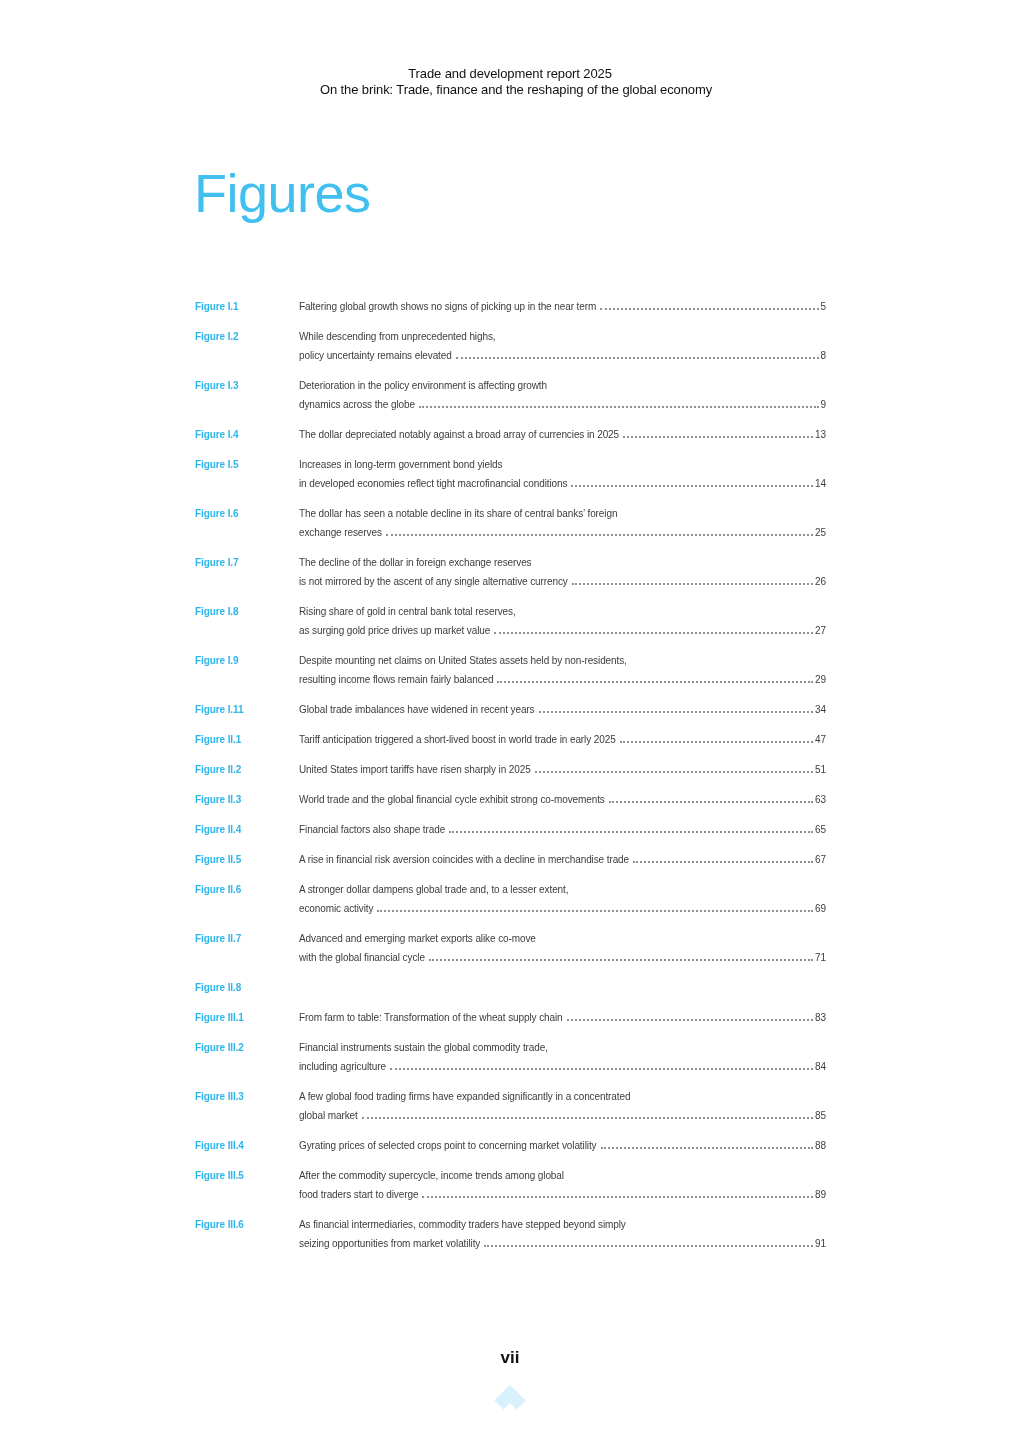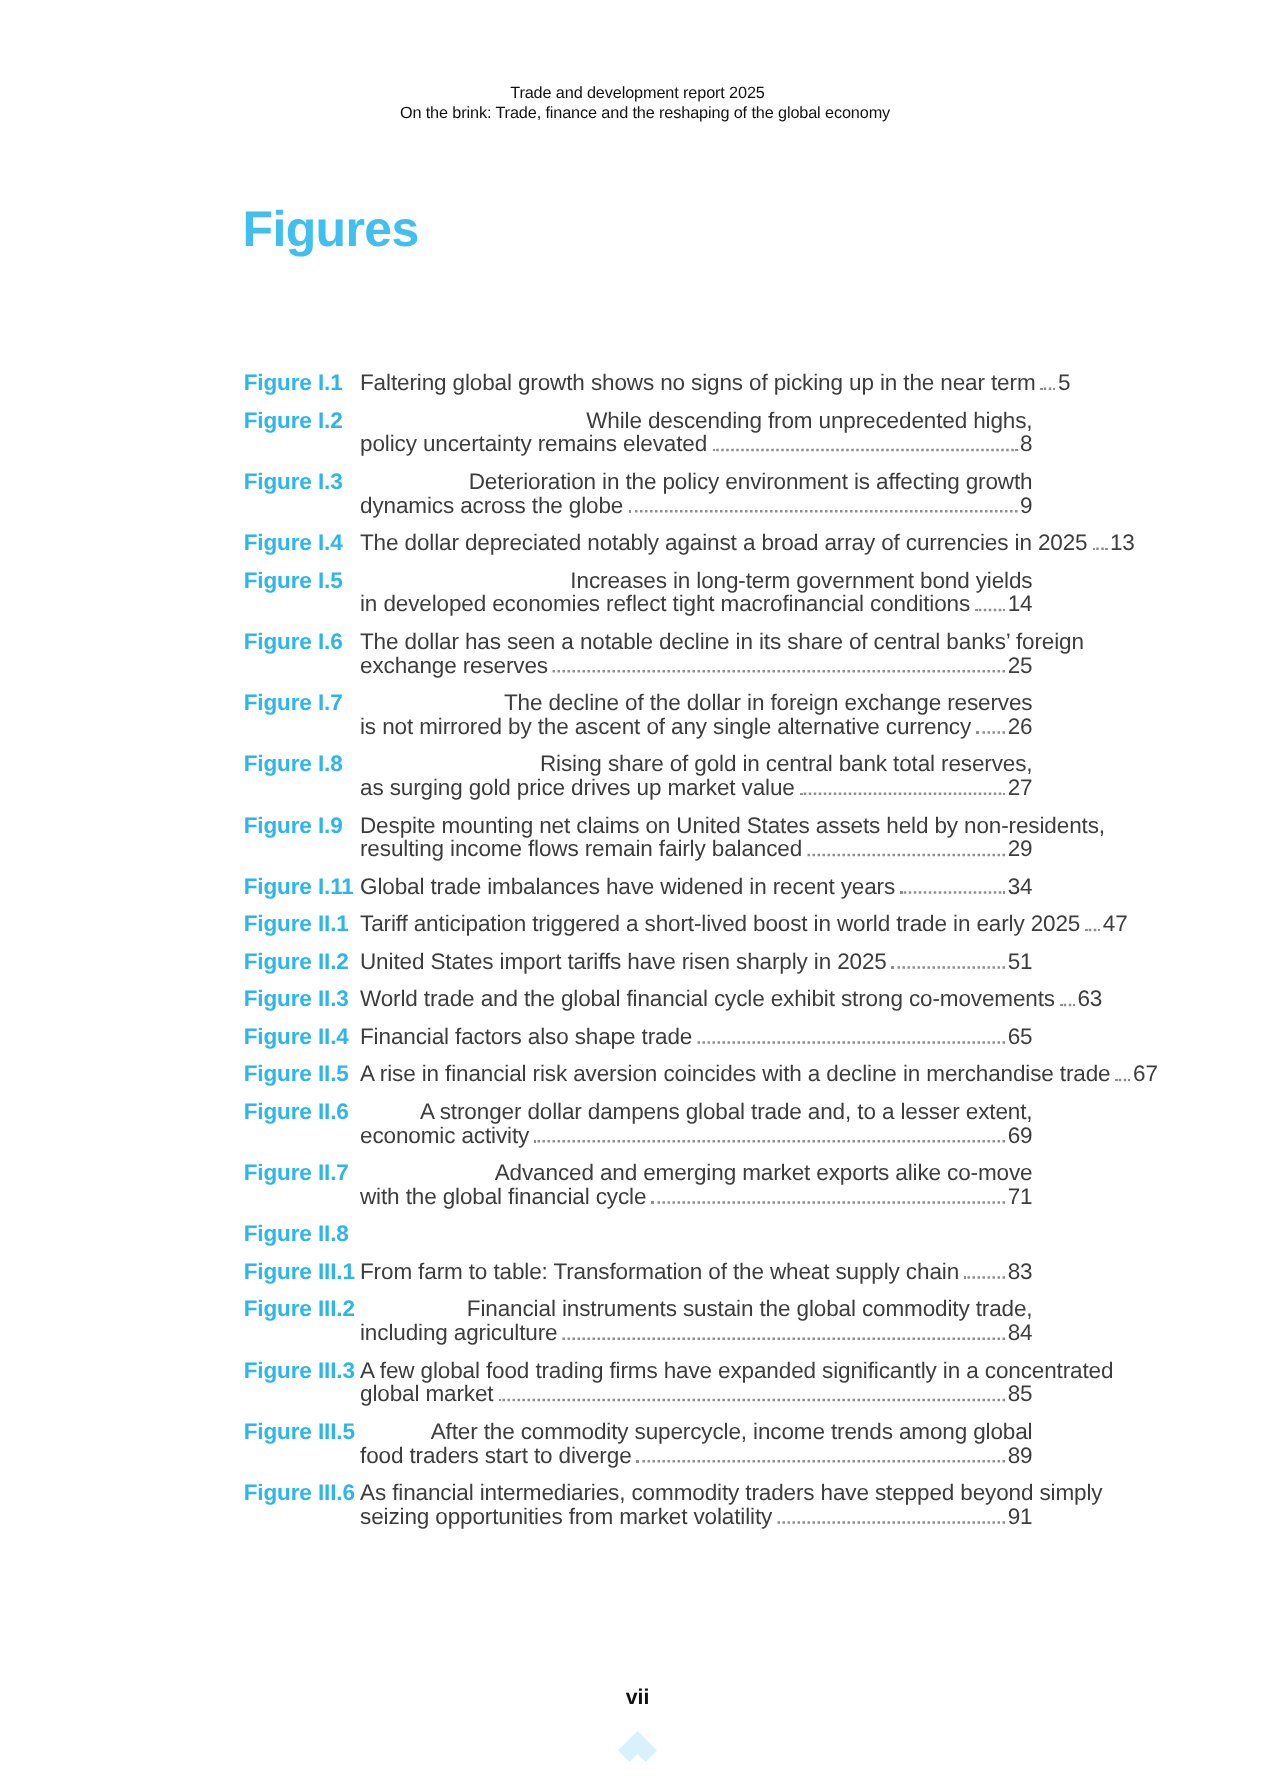--- a/index.html
+++ b/index.html
@@ -31,51 +31,51 @@
     font-size: 13px;
     color: var(--header_text, #1c1c1c);
     padding-left: 12px;
   }
 
   .page-title {
     position: absolute;
     top: 162px;
     left: 194px;
     margin: 0;
-    font-size: 40px;
-    font-weight: 700;
+    font-size: 54px;
+    font-weight: 400;
     letter-spacing: -0.5px;
     color: var(--title_blue, #41c0f0);
   }
 
   .toc {
     position: absolute;
     top: 297px;
     left: 195px;
     width: 631px;
   }
   .entry {
     display: flex;
     align-items: flex-start;
     margin-bottom: 11px;
-    font-size: 18px;
+    font-size: 10px;
     line-height: 19px;
     letter-spacing: -0.1px;
+    gap: 11px;
   }
   .entry-label {
     flex: 0 0 93px;
     font-weight: bold;
     color: var(--accent, #2eb5e9);
     white-space: nowrap;
   }
   .entry-body {
     flex: 1 1 auto;
     min-width: 0;
     color: var(--text, #3d3d3d);
-    text-align: right;
   }
   .entry-body .line { white-space: nowrap; }
   .entry-body .lastline {
     display: flex;
     align-items: baseline;
   }
   .leader {
     flex: 1 1 auto;
     min-width: 12px;
     border-bottom: 2px dotted var(--dots_gray, #8f8f8f);
@@ -344,20 +344,30 @@
     <span class="entry-body">
         <div class="line">A few global food trading firms have expanded significantly in a concentrated</div>
         <div class="line lastline">
           <span>global market</span>
           <span class="leader"></span>
           <span class="pg">85</span>
         </div>
       </span>
   </div>
 
+  <div class="entry">
+    <span class="entry-label">Figure III.4</span>
+    <span class="entry-body">
+        <div class="line lastline">
+          <span>Gyrating prices of selected crops point to concerning market volatility</span>
+          <span class="leader"></span>
+          <span class="pg">88</span>
+        </div>
+      </span>
+  </div>
 
   <div class="entry">
     <span class="entry-label">Figure III.5</span>
     <span class="entry-body">
         <div class="line">After the commodity supercycle, income trends among global</div>
         <div class="line lastline">
           <span>food traders start to diverge</span>
           <span class="leader"></span>
           <span class="pg">89</span>
         </div>

